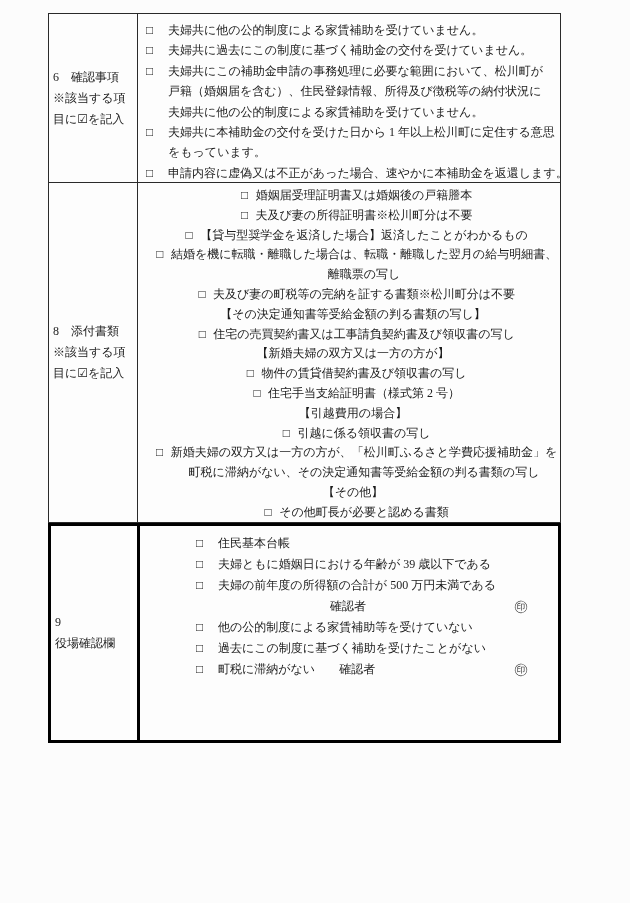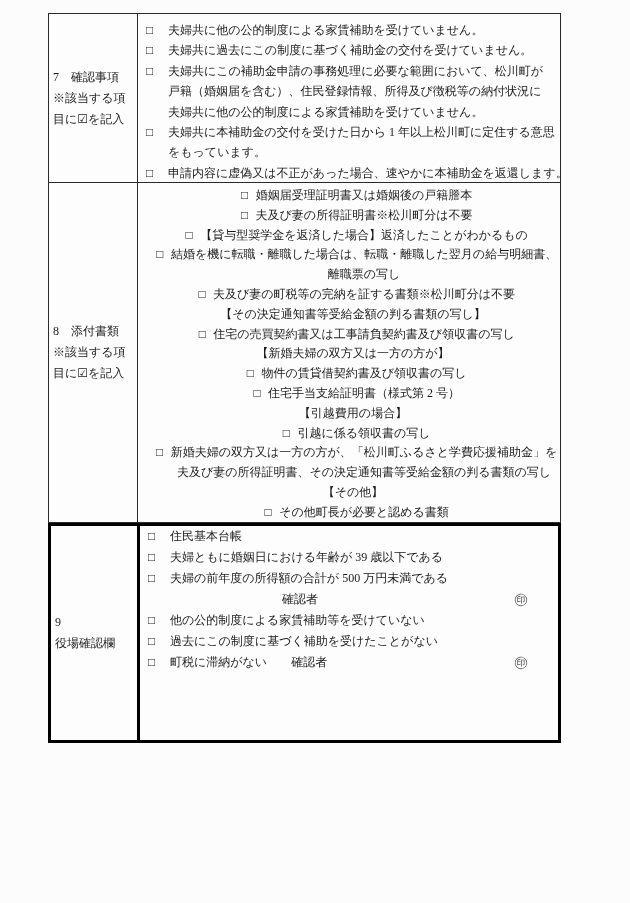--- a/index.html
+++ b/index.html
@@ -20,34 +20,34 @@
     display:flex;flex-direction:column;justify-content:center;
     padding-left:4px;line-height:21px;white-space:pre;
   }
   .trow.r9 .label-cell{width:89px;flex:0 0 89px;border-right:3px solid #000;}
   .content-cell{
     box-sizing:border-box;flex:1 1 auto;min-width:0;
     padding:6px 0 0 8px;overflow:hidden;
   }
   .trow.r7 .content-cell{padding-top:6px;line-height:20.4px;}
   .trow.r8 .content-cell{padding-top:3px;line-height:19.8px;text-align:center;}
-  .trow.r9 .content-cell{padding-top:0;line-height:21px;}
+  .trow.r9 .content-cell{padding-top:7px;line-height:21px;margin-left:48px;}
   .line{position:relative;white-space:pre;}
   .cb{display:inline-block;width:22px;font-size:12px;}
   .cont{padding-left:22px;}
   .confirmer .confirmer-label{margin-left:134px;text-align:center;}
   .seal{position:absolute;right:30px;top:0;font-size:14px;color:#2a2a2a;}
   .label-line{white-space:pre;}
 </style>
 </head>
 <body>
 
 <div class="doc-table">
   <div class="trow r7">
-    <div class="label-cell"><div class="label-line">7　確認事項</div><div class="label-line">※該当する項</div><div class="label-line">目に☑を記入</div></div>
+    <div class="label-cell"><div class="label-line">6　確認事項</div><div class="label-line">※該当する項</div><div class="label-line">目に☑を記入</div></div>
     <div class="content-cell">
         <div class="line item"><span class="cb">□</span><span>夫婦共に他の公的制度による家賃補助を受けていません。</span></div>
         <div class="line item"><span class="cb">□</span><span>夫婦共に過去にこの制度に基づく補助金の交付を受けていません。</span></div>
         <div class="line item"><span class="cb">□</span><span>夫婦共にこの補助金申請の事務処理に必要な範囲において、松川町が</span></div>
         <div class="line cont">戸籍（婚姻届を含む）、住民登録情報、所得及び徴税等の納付状況に</div>
         <div class="line cont">夫婦共に他の公的制度による家賃補助を受けていません。</div>
         <div class="line item"><span class="cb">□</span><span>夫婦共に本補助金の交付を受けた日から 1 年以上松川町に定住する意思</span></div>
         <div class="line cont">をもっています。</div>
         <div class="line item"><span class="cb">□</span><span>申請内容に虚偽又は不正があった場合、速やかに本補助金を返還します。</span></div>
       </div>
@@ -62,21 +62,21 @@
         <div class="line cont">離職票の写し</div>
         <div class="line item"><span class="cb">□</span><span>夫及び妻の町税等の完納を証する書類※松川町分は不要</span></div>
         <div class="line header">【その決定通知書等受給金額の判る書類の写し】</div>
         <div class="line item"><span class="cb">□</span><span>住宅の売買契約書又は工事請負契約書及び領収書の写し</span></div>
         <div class="line header">【新婚夫婦の双方又は一方の方が】</div>
         <div class="line item"><span class="cb">□</span><span>物件の賃貸借契約書及び領収書の写し</span></div>
         <div class="line item"><span class="cb">□</span><span>住宅手当支給証明書（様式第 2 号）</span></div>
         <div class="line header">【引越費用の場合】</div>
         <div class="line item"><span class="cb">□</span><span>引越に係る領収書の写し</span></div>
         <div class="line item"><span class="cb">□</span><span>新婚夫婦の双方又は一方の方が、「松川町ふるさと学費応援補助金」を</span></div>
-        <div class="line cont">夫及び妻の所得証明書、その決定通知書等受給金額の判る書類の写し</div>
+        <div class="line cont">町税に滞納がない、その決定通知書等受給金額の判る書類の写し</div>
         <div class="line header">【その他】</div>
         <div class="line item"><span class="cb">□</span><span>その他町長が必要と認める書類</span></div>
       </div>
   </div>
   <div class="trow r9">
     <div class="label-cell"><div class="label-line">9</div><div class="label-line">役場確認欄</div></div>
     <div class="content-cell">
         <div class="line item"><span class="cb">□</span><span>住民基本台帳</span></div>
         <div class="line item"><span class="cb">□</span><span>夫婦ともに婚姻日における年齢が 39 歳以下である</span></div>
         <div class="line item"><span class="cb">□</span><span>夫婦の前年度の所得額の合計が 500 万円未満である</span></div>

